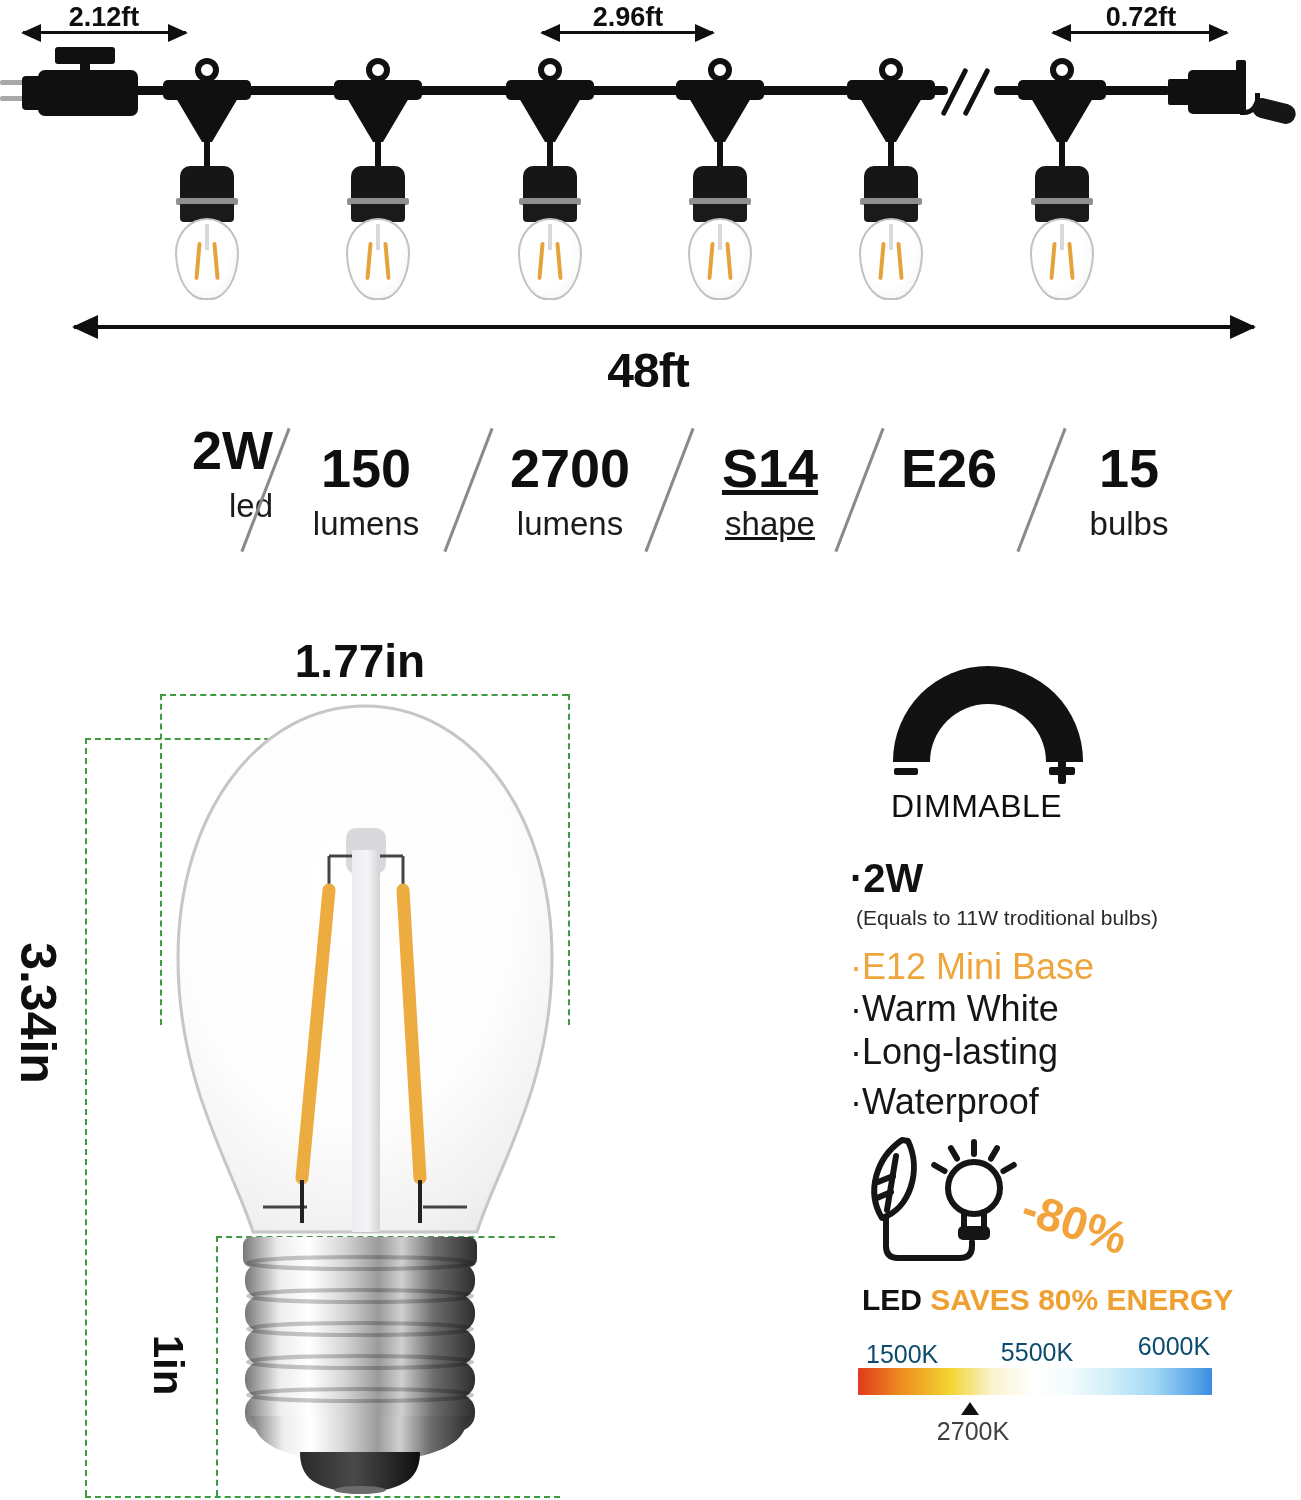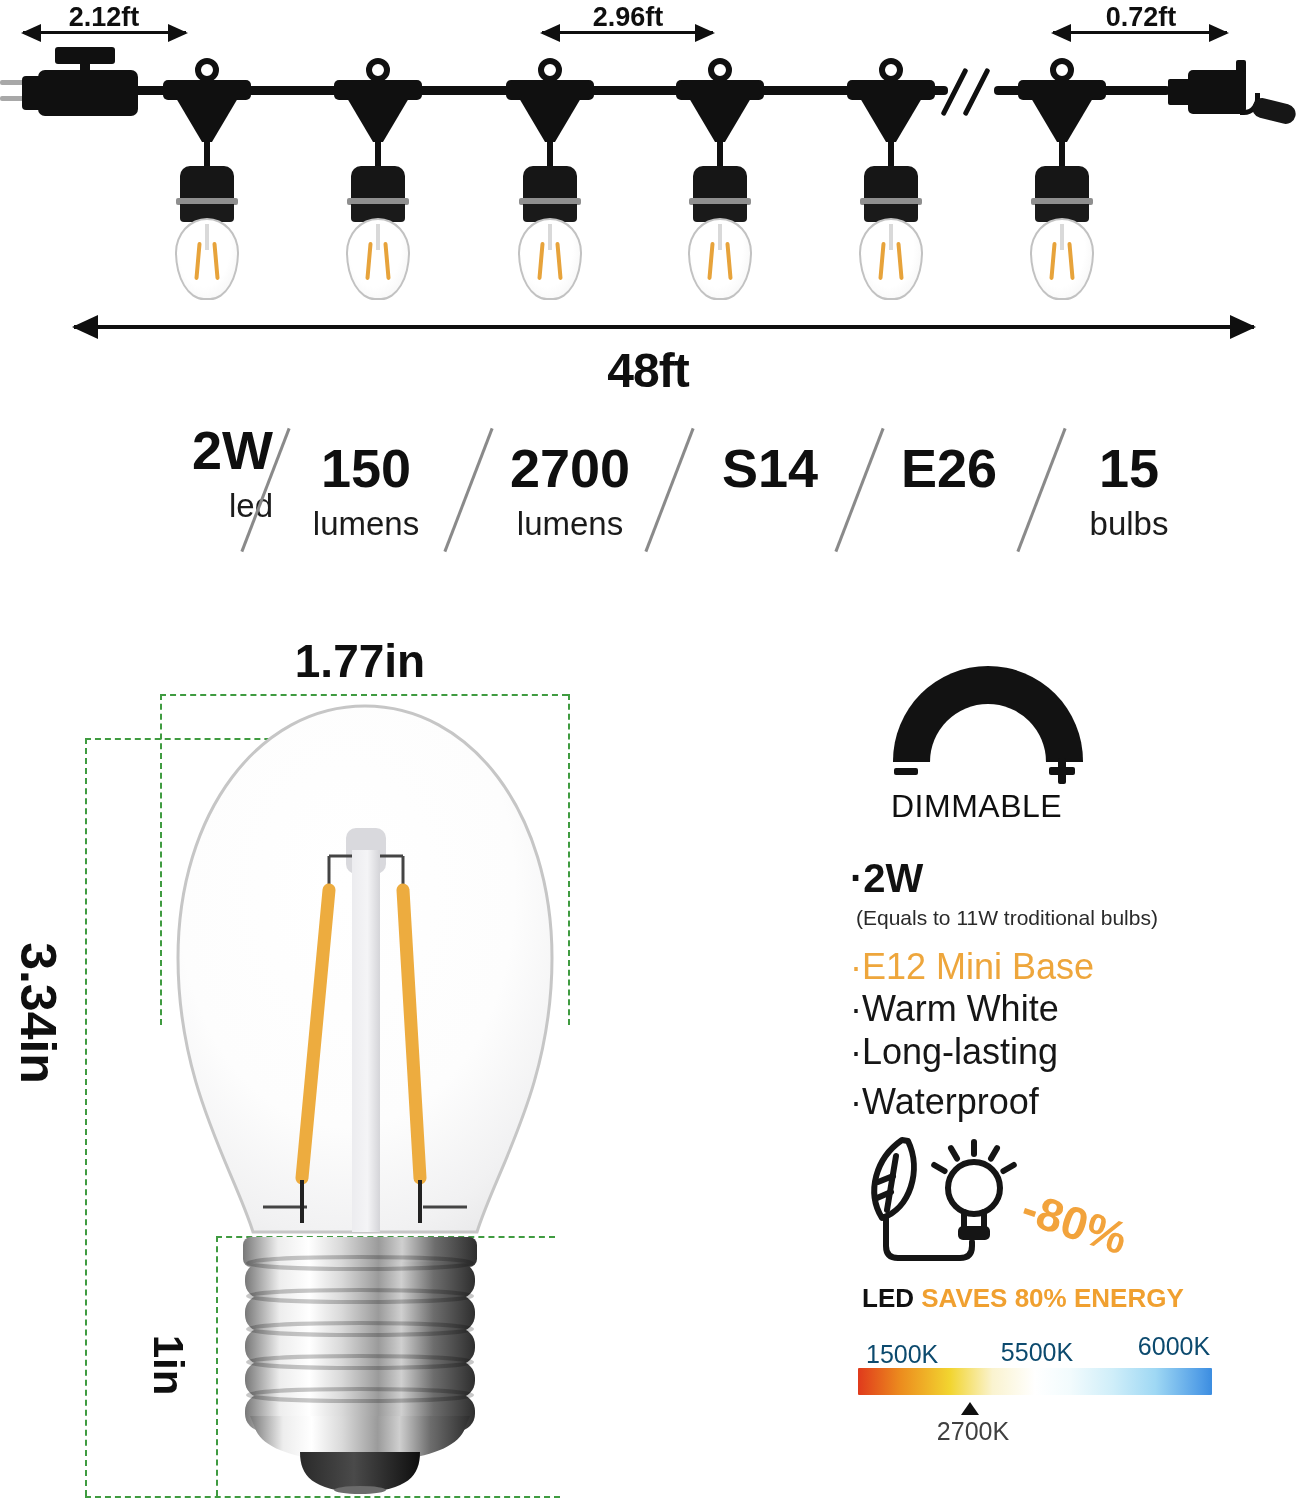--- a/index.html
+++ b/index.html
@@ -65,21 +65,21 @@
   .plus-shape { position:absolute; left:1049px; top:758px; width:26px; height:26px; }
   .plus-shape span { position:absolute; background:#121212; border-radius:2px; }
   .plus-h { left:0; top:9px; width:26px; height:8px; }
   .plus-v { left:9px; top:0; width:8px; height:26px; }
   .dimmable-text { position:absolute; left:891px; top:788px; font-size:32px; letter-spacing:.5px; color:#0f0f0f; }
   .watt-heading { position:absolute; left:850px; top:856px; font-size:40px; font-weight:bold; color:#111; }
   .watt-note { position:absolute; left:856px; top:906px; font-size:21px; color:#2a2a2a; }
   .bullet { position:absolute; left:850px; font-size:36px; color:#161616; white-space:nowrap; }
   .bullet.accent { color:#EEA63C; }
   .energy-badge { position:absolute; left:1021px; top:1196px; font-size:46px; font-weight:bold; color:#F2A33C; transform:rotate(18deg); white-space:nowrap; }
-  .energy-caption { position:absolute; left:862px; top:1283px; font-size:26px; font-weight:bold; white-space:nowrap; }
+  .energy-caption { position:absolute; left:862px; top:1283px; font-size:30px; font-weight:bold; white-space:nowrap; }
   .energy-caption .lead { color:#111; }
   .energy-caption .rest { color:#F0A030; }
 
   .temp-bar { position:absolute; left:858px; top:1368px; width:354px; height:27px; border-radius:1px;
     background:linear-gradient(90deg,#e03a1c 0%,#ec8c1e 12%,#f2d530 26%,#faf3cf 38%,#ffffff 50%,#f2fbfd 60%,#cfeef9 72%,#9fd8f4 84%,#4f9ce6 97%,#3c8de0 100%); }
   .temp-tick { position:absolute; font-size:25px; color:#0c4a6e; white-space:nowrap; }
   .temp-marker { position:absolute; left:961px; top:1402px; width:0; height:0;
     border-left:9px solid transparent; border-right:9px solid transparent; border-bottom:13px solid #101010; }
   .temp-marker-label { position:absolute; left:973px; top:1417px; transform:translateX(-50%); font-size:25px; color:#404040; }
 </style>
@@ -231,22 +231,23 @@
     <div class="spec-item" style="left:366px; top:437px;">
       <div class="spec-value">150</div>
       <div class="spec-label">lumens</div>
     </div>
     <div class="spec-slash" style="left:467px;"></div>
     <div class="spec-item" style="left:570px; top:437px;">
       <div class="spec-value">2700</div>
       <div class="spec-label">lumens</div>
     </div>
     <div class="spec-slash" style="left:668px;"></div>
-    <div class="spec-item" style="left:770px; top:437px;">
+    <div class="spec-item" style="left:770px; top:437px;text-decoration:underline;">
       <div class="spec-value">S14</div>
+      <div class="spec-label">shape</div>
     </div>
     <div class="spec-slash" style="left:858px;"></div>
     <div class="spec-item" style="left:949px; top:437px;">
       <div class="spec-value">E26</div>
     </div>
     <div class="spec-slash" style="left:1040px;"></div>
     <div class="spec-item" style="left:1129px; top:437px;">
       <div class="spec-value">15</div>
       <div class="spec-label">bulbs</div>
     </div>

